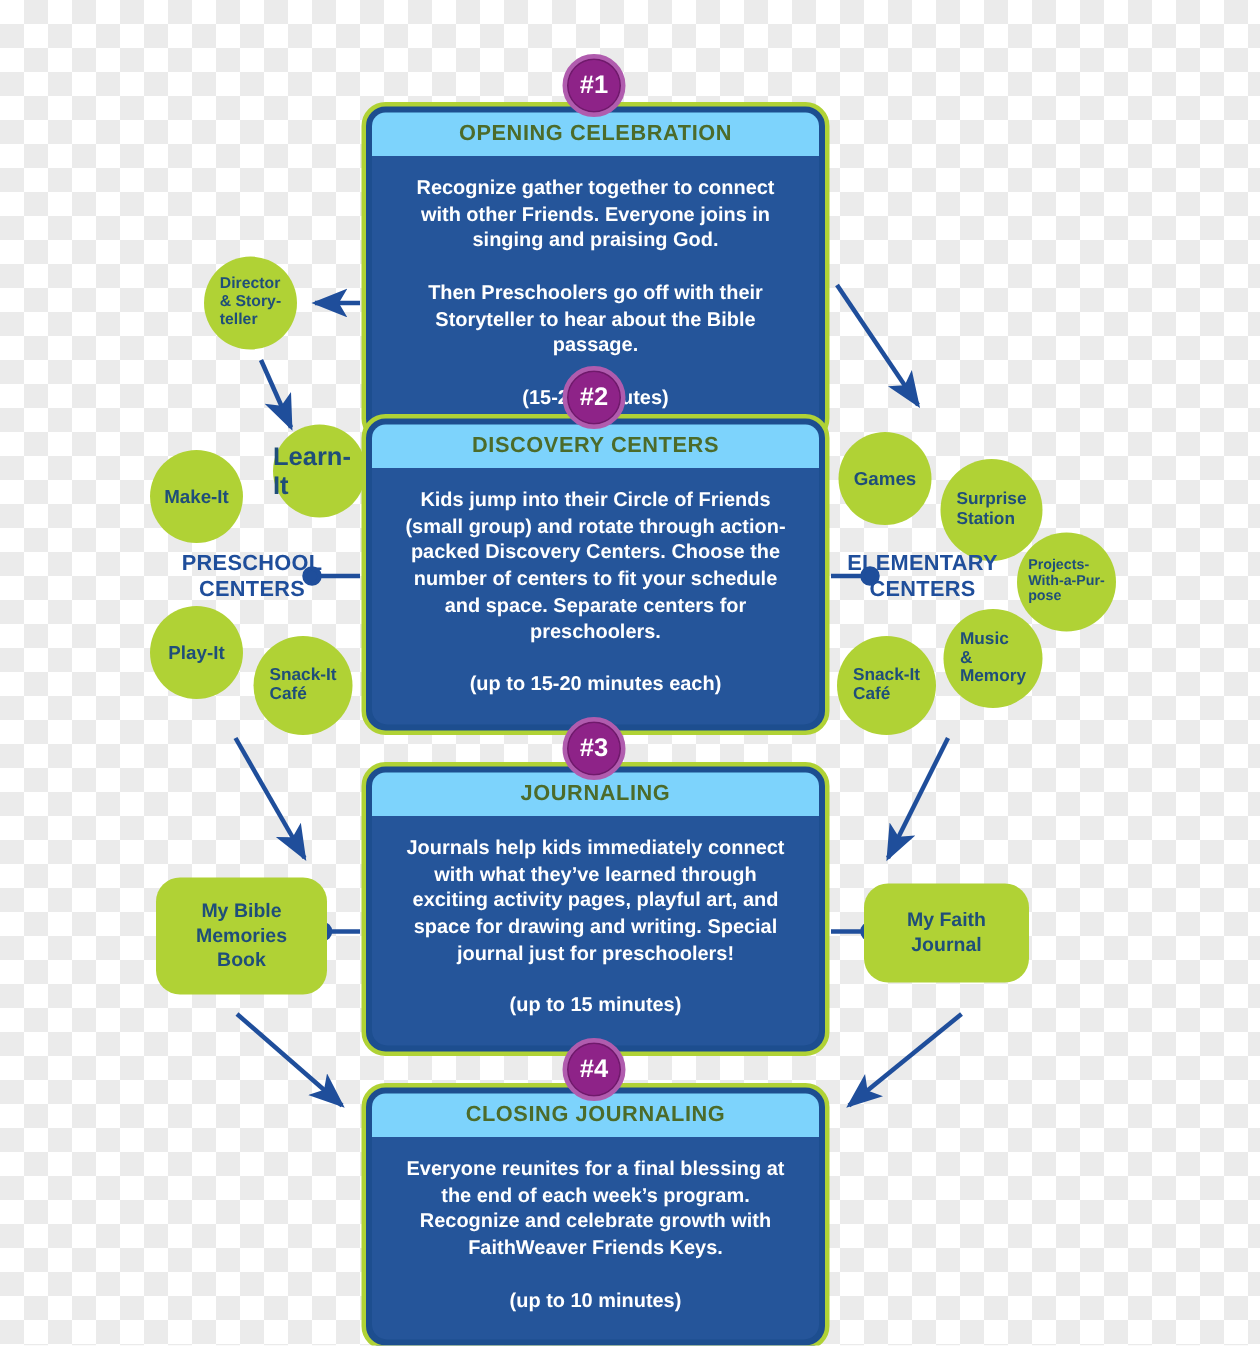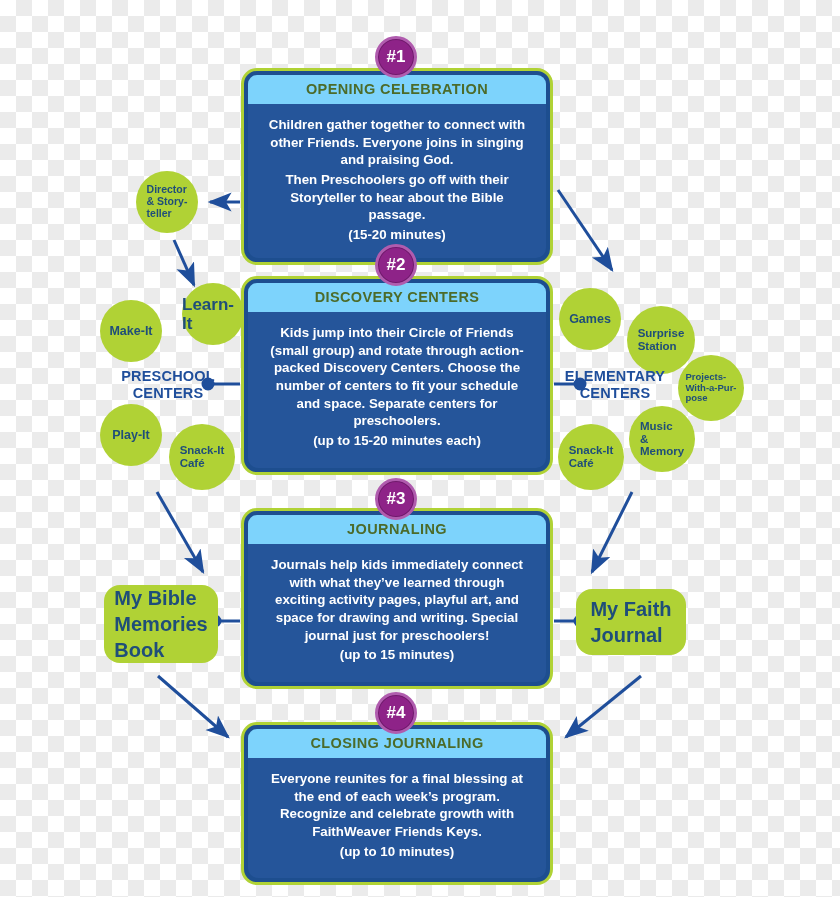--- a/index.html
+++ b/index.html
@@ -46,21 +46,21 @@
     background:#25559a;
     color:#ffffff;
     border-radius:0 0 10px 10px;
     padding:12px 16px 14px;
     text-align:center;
     font-size:13.3px;
     font-weight:bold;
     line-height:1.33;
   }
   .step-body p{margin:0;}
-  .step-body p + p{margin-top:2px;}
+  .step-body p + p{margin-top:17px;}
 
   
   .badge{
     position:absolute;
     width:42px;height:42px;border-radius:50%;
     background:#8e2388;
     border:3px solid #b05cae;
     box-sizing:border-box;
     color:#ffffff;
     font-size:17px;font-weight:bold;
@@ -82,22 +82,23 @@
     box-sizing:border-box;
   }
 
   
   .pill{
     position:absolute;
     background:#b0d235;
     color:#1f4e79;
     border-radius:16px;
     display:flex;align-items:center;justify-content:center;
-    font-weight:bold;
-    font-size:20px;
+    text-align:center;
+    font-weight:bold;
+    font-size:13px;
     line-height:1.3;
     z-index:2;
   }
 
   
   .group-label{
     position:absolute;
     color:#1f4e9b;
     font-weight:bold;
     font-size:14.5px;
@@ -144,21 +145,21 @@
       <circle cx="215" cy="621" r="5"></circle>
       <line x1="554" y1="621" x2="578" y2="621"></line>
       <circle cx="580" cy="621" r="5"></circle>
     </g>
   </svg>
 
   <div class="badge" style="left:375px;top:36px;">#1</div>
   <div class="step-box" style="left:241px;top:68px;width:312px;">
     <div class="step-header">OPENING CELEBRATION</div>
     <div class="step-body">
-      <p>Children gather together to connect with other Friends. Everyone joins in singing and praising God.</p>
+      <p>Recognize gather together to connect with other Friends. Everyone joins in singing and praising God.</p>
       <p>Then Preschoolers go off with their Storyteller to hear about the Bible passage.</p>
       <p>(15-20 minutes)</p>
     </div>
   </div>
 
   <div class="badge" style="left:375px;top:244px;">#2</div>
   <div class="step-box" style="left:241px;top:276px;width:312px;">
     <div class="step-header">DISCOVERY CENTERS</div>
     <div class="step-body" style="padding-bottom:18px;">
       <p>Kids jump into their Circle of Friends (small group) and rotate through action-packed Discovery Centers. Choose the number of centers to fit your schedule and space. Separate centers for preschoolers.</p>

